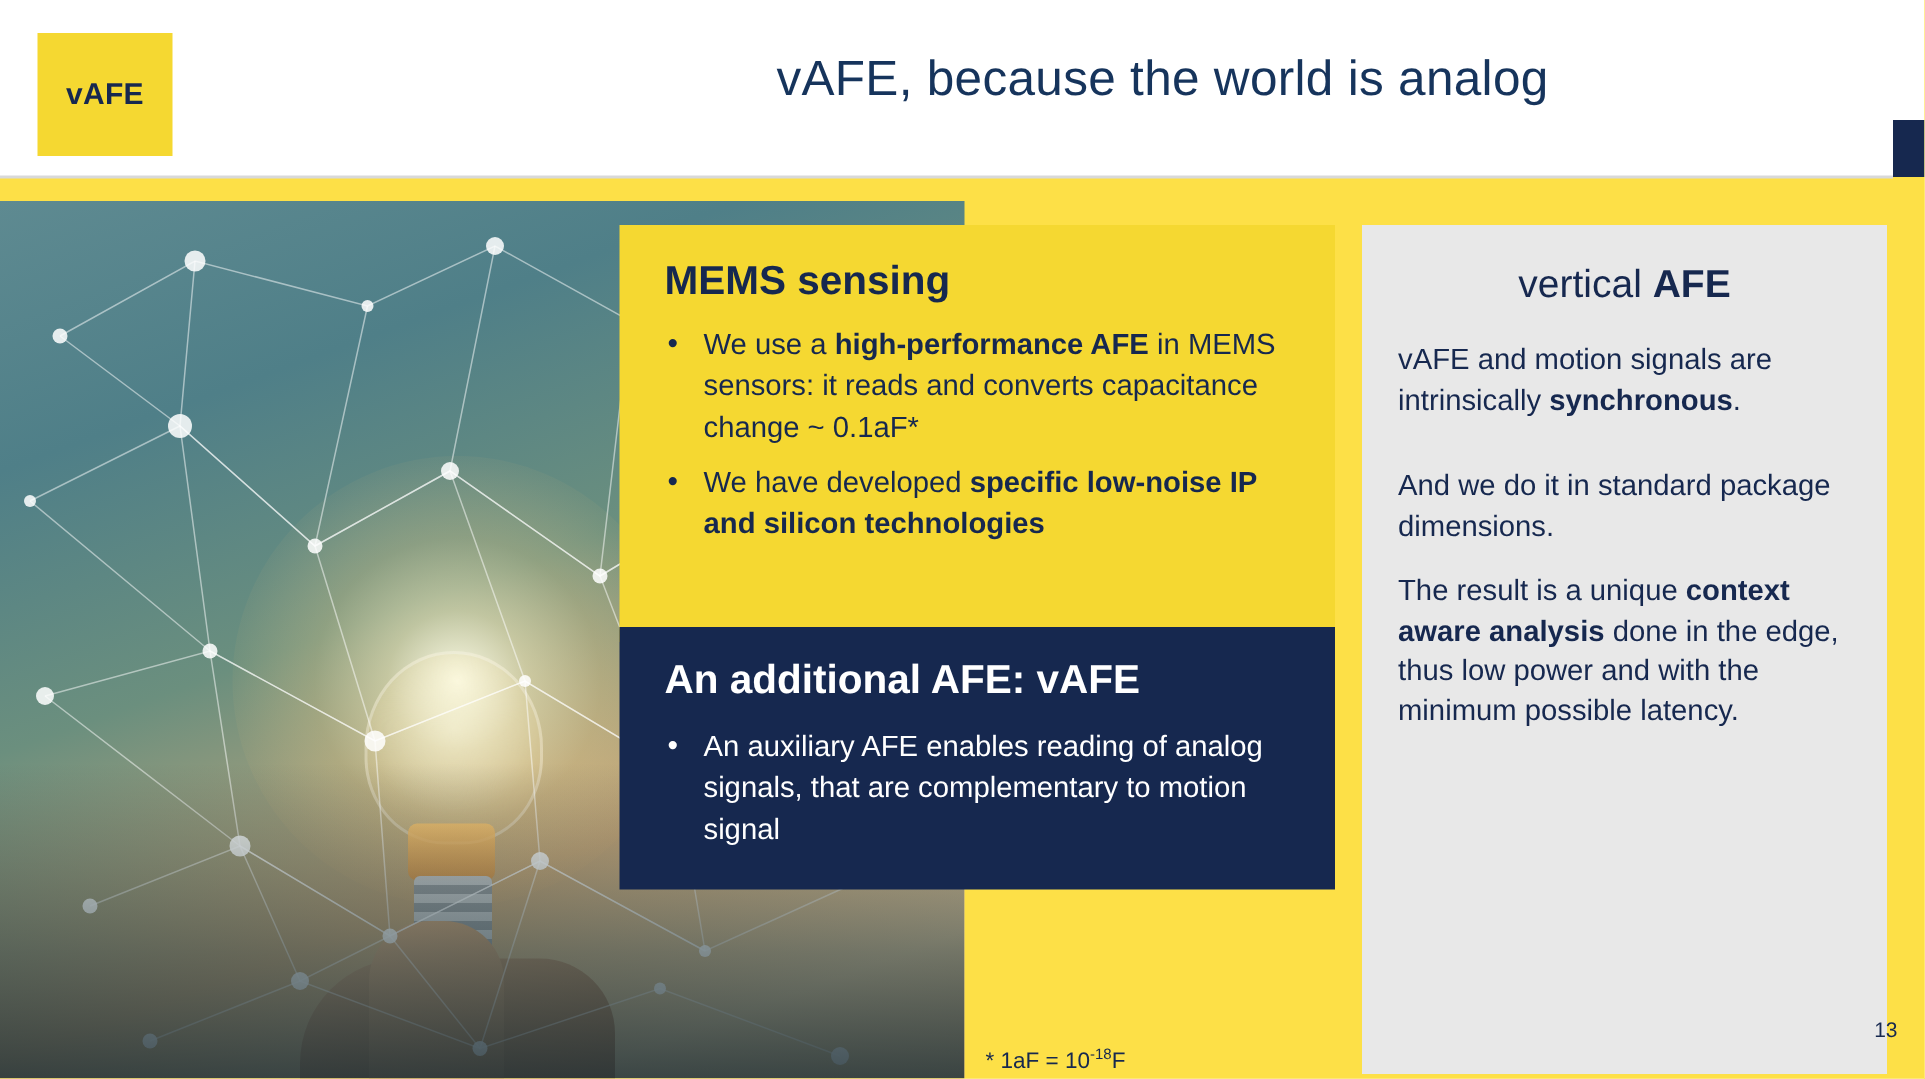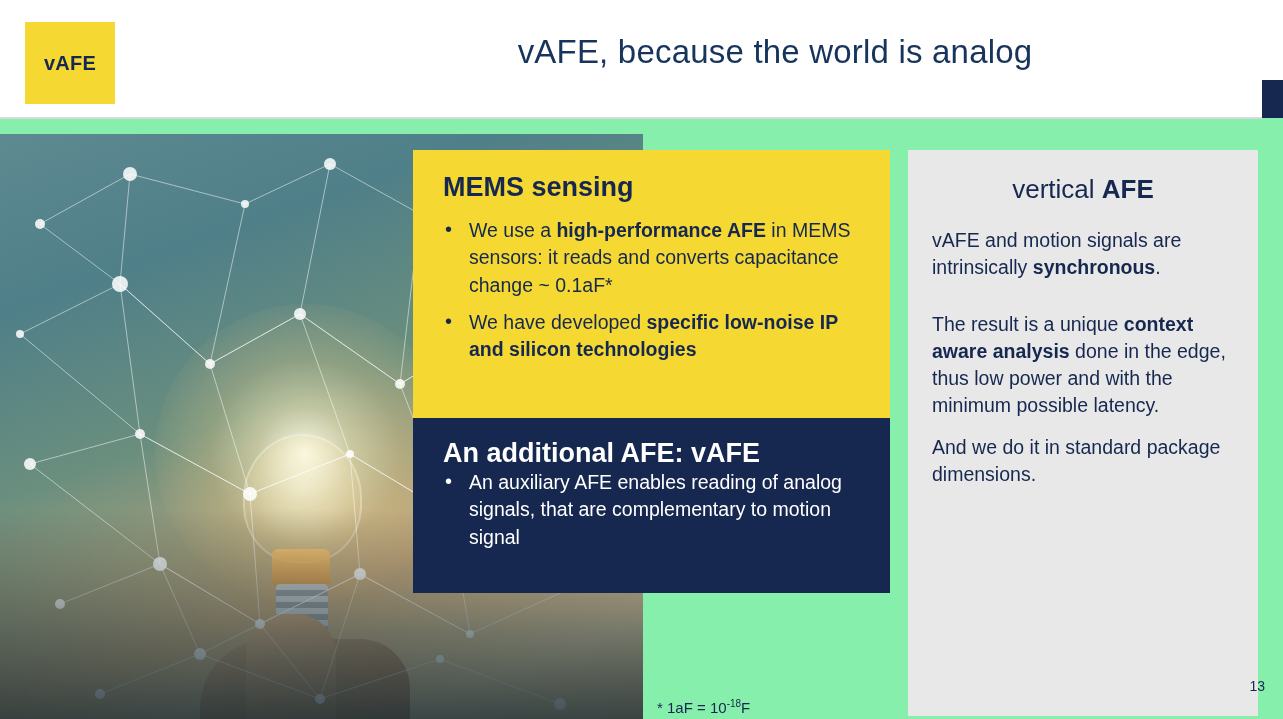--- a/index.html
+++ b/index.html
@@ -12,21 +12,21 @@
     overflow: hidden;
     background: #ffffff;
     font-family: "Liberation Sans", sans-serif;
     position: relative;
   }
   .slide {
     position: absolute;
     top: 0; left: 0;
     width: 1283px;
     height: 719px;
-    background: #86efac;
+    background: #fde047;
     overflow: hidden;
   }
 
   
   .header {
     position: absolute;
     top: 0; left: 0;
     width: 1283px;
     height: 118px;
     background: #ffffff;
@@ -263,20 +263,21 @@
   }
   ul.bullets li:before {
     content: "•";
     position: absolute;
     left: 10px;
     top: -2px;
     font-size: 20px;
   }
   .card-navy ul.bullets li {
     color: #ffffff;
+    margin-top: 16px;
   }
   ul.bullets li b { font-weight: bold; }
 
   
   .footnote {
     position: absolute;
     left: 657px;
     top: 698px;
     font-size: 15px;
     color: #16284f;
@@ -381,22 +382,22 @@
     <ul class="bullets" id="additional-bullets">
         <li><span>An auxiliary AFE enables reading of analog signals, that are complementary to motion signal</span></li>
       </ul>
   </div>
 
   <div class="card-gray">
     <h2 id="vertical-heading"><span>v</span><span>ertical </span><b>AFE</b></h2>
     <div id="vertical-body">
         <p><span>vAFE and motion signals are intrinsically </span><b>synchronous</b><span>.</span></p>
         <div class="gap-block"></div>
+        <p><span>And we do it in standard package dimensions.</span></p>
         <p><span>The result is a unique </span><b>context aware analysis</b><span> done in the edge, thus low power and with the minimum possible latency.</span></p>
-        <p><span>And we do it in standard package dimensions.</span></p>
       </div>
   </div>
 
   <div class="footnote">
     <span>* 1aF = 10</span><sup>-18</sup><span>F</span>
   </div>
   <div class="page-num">13</div>
 
 </div>
 

